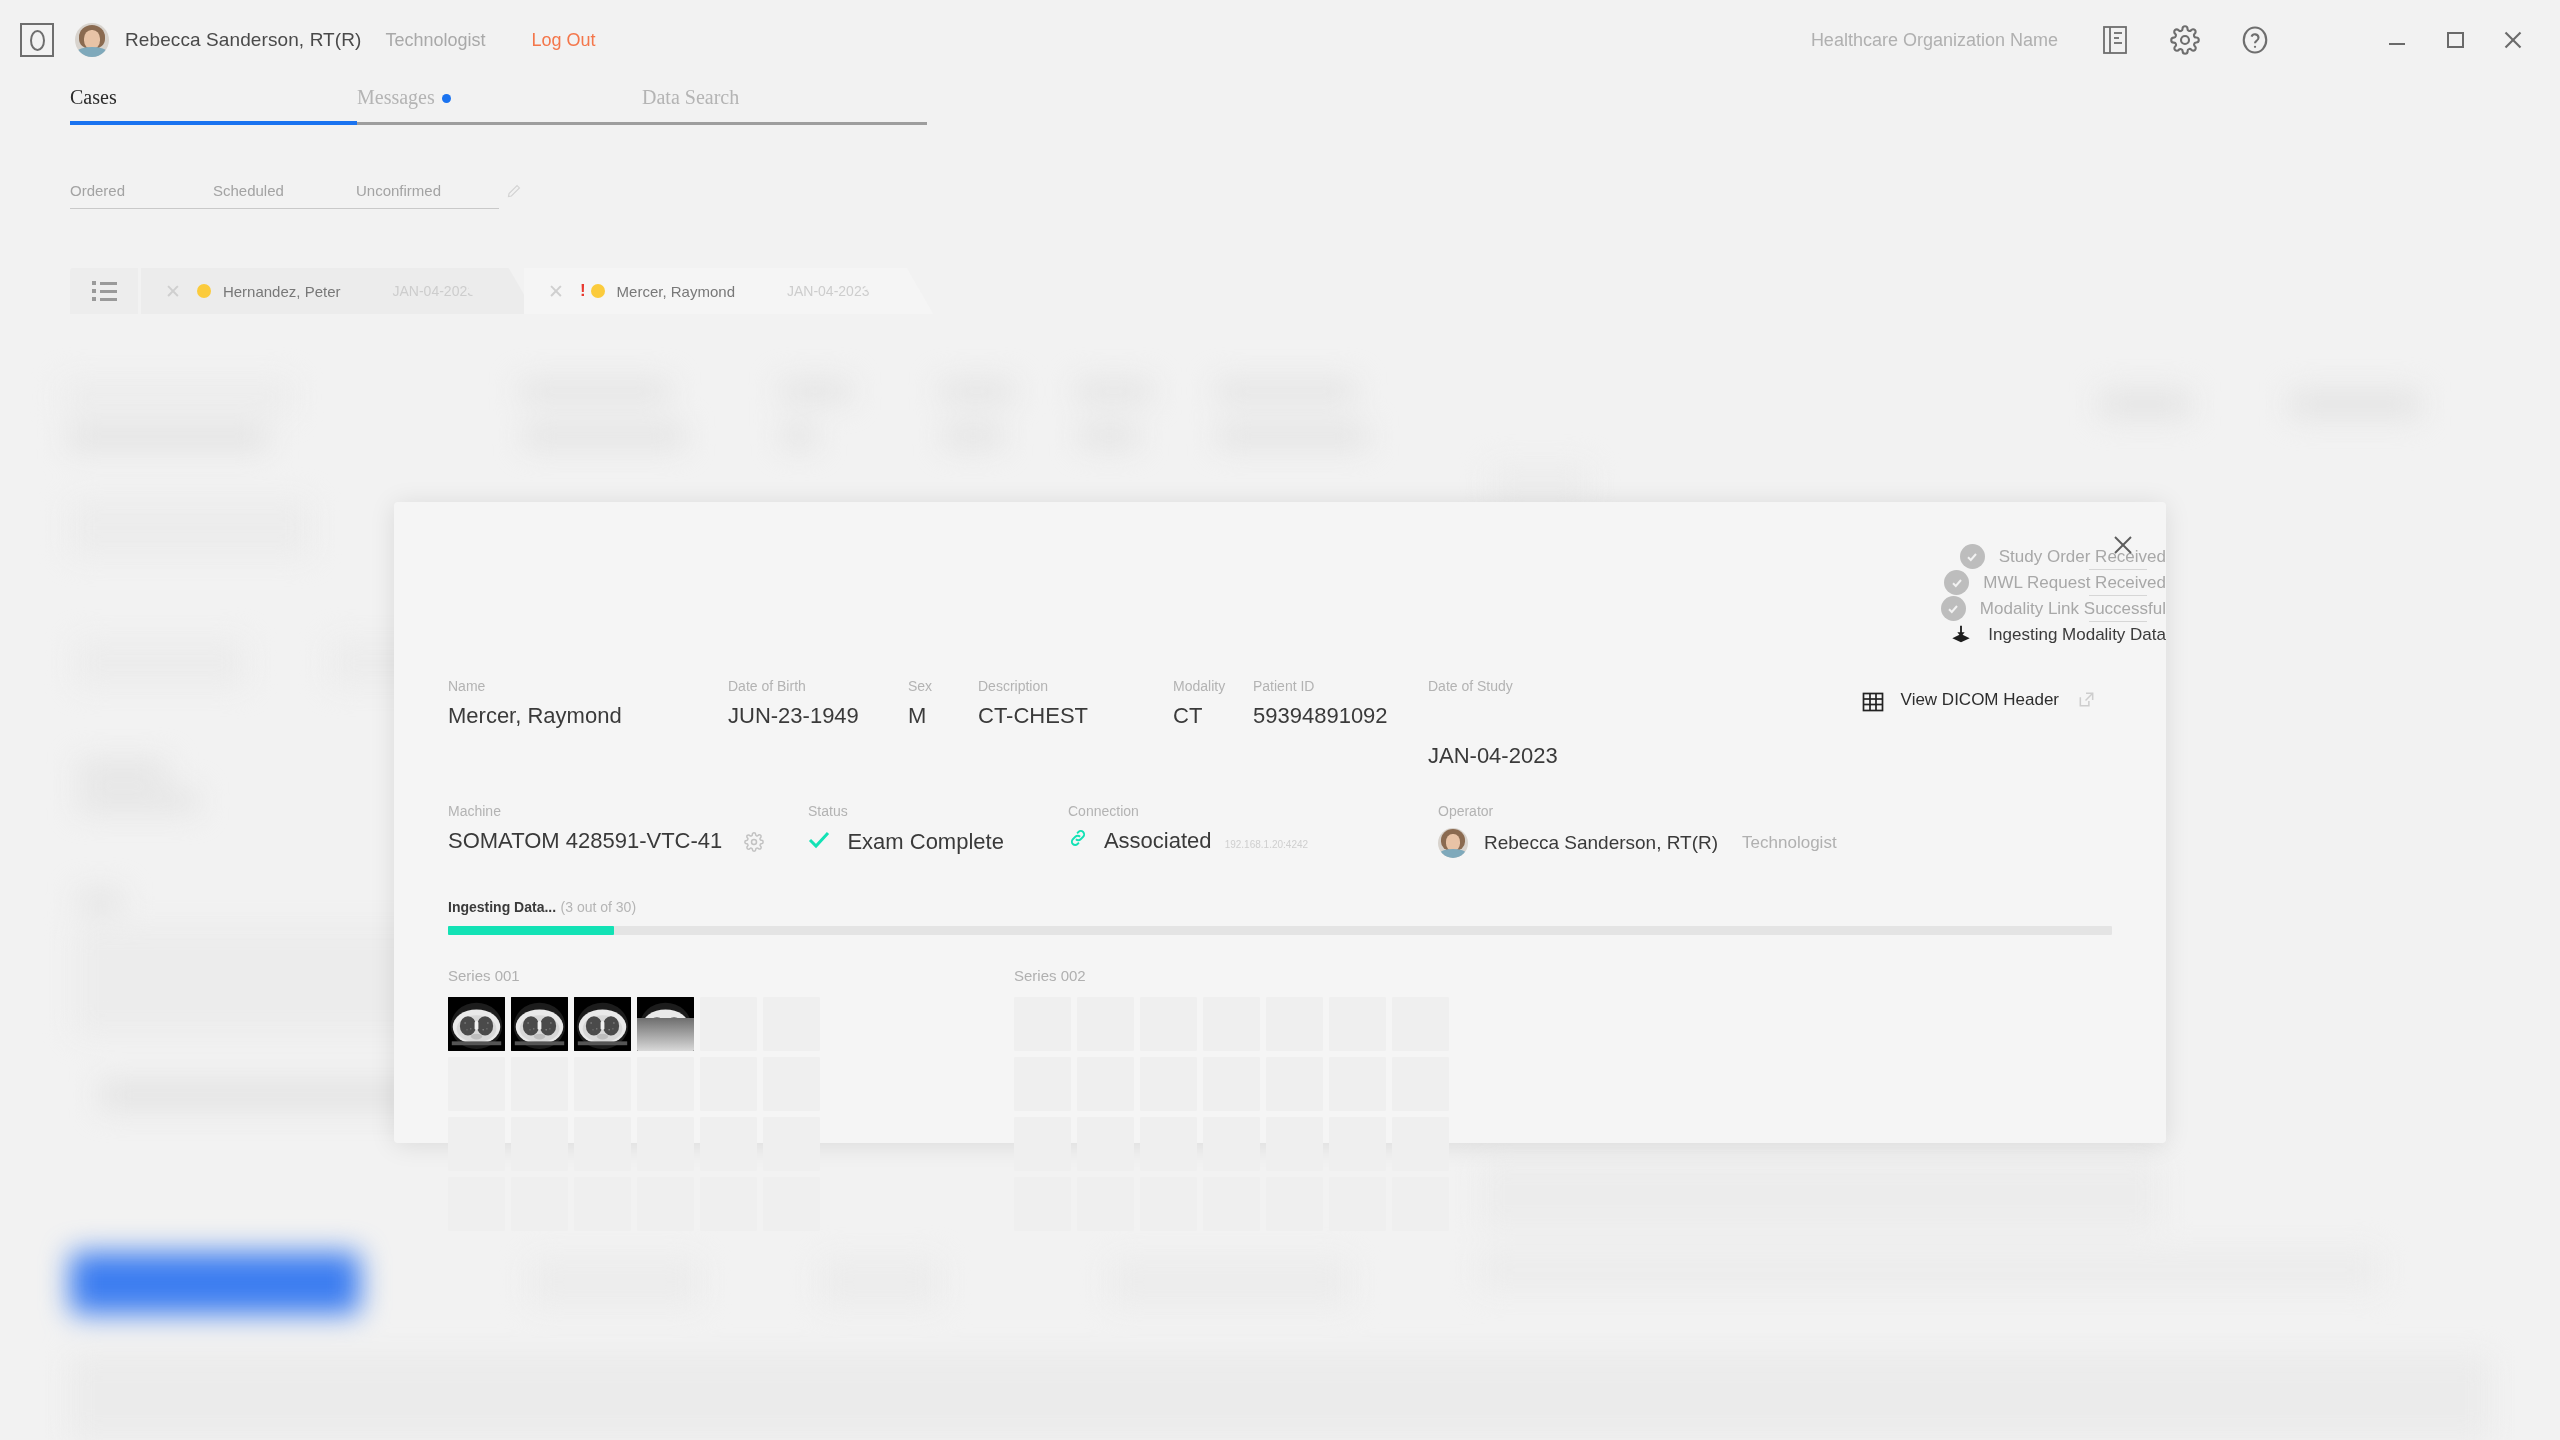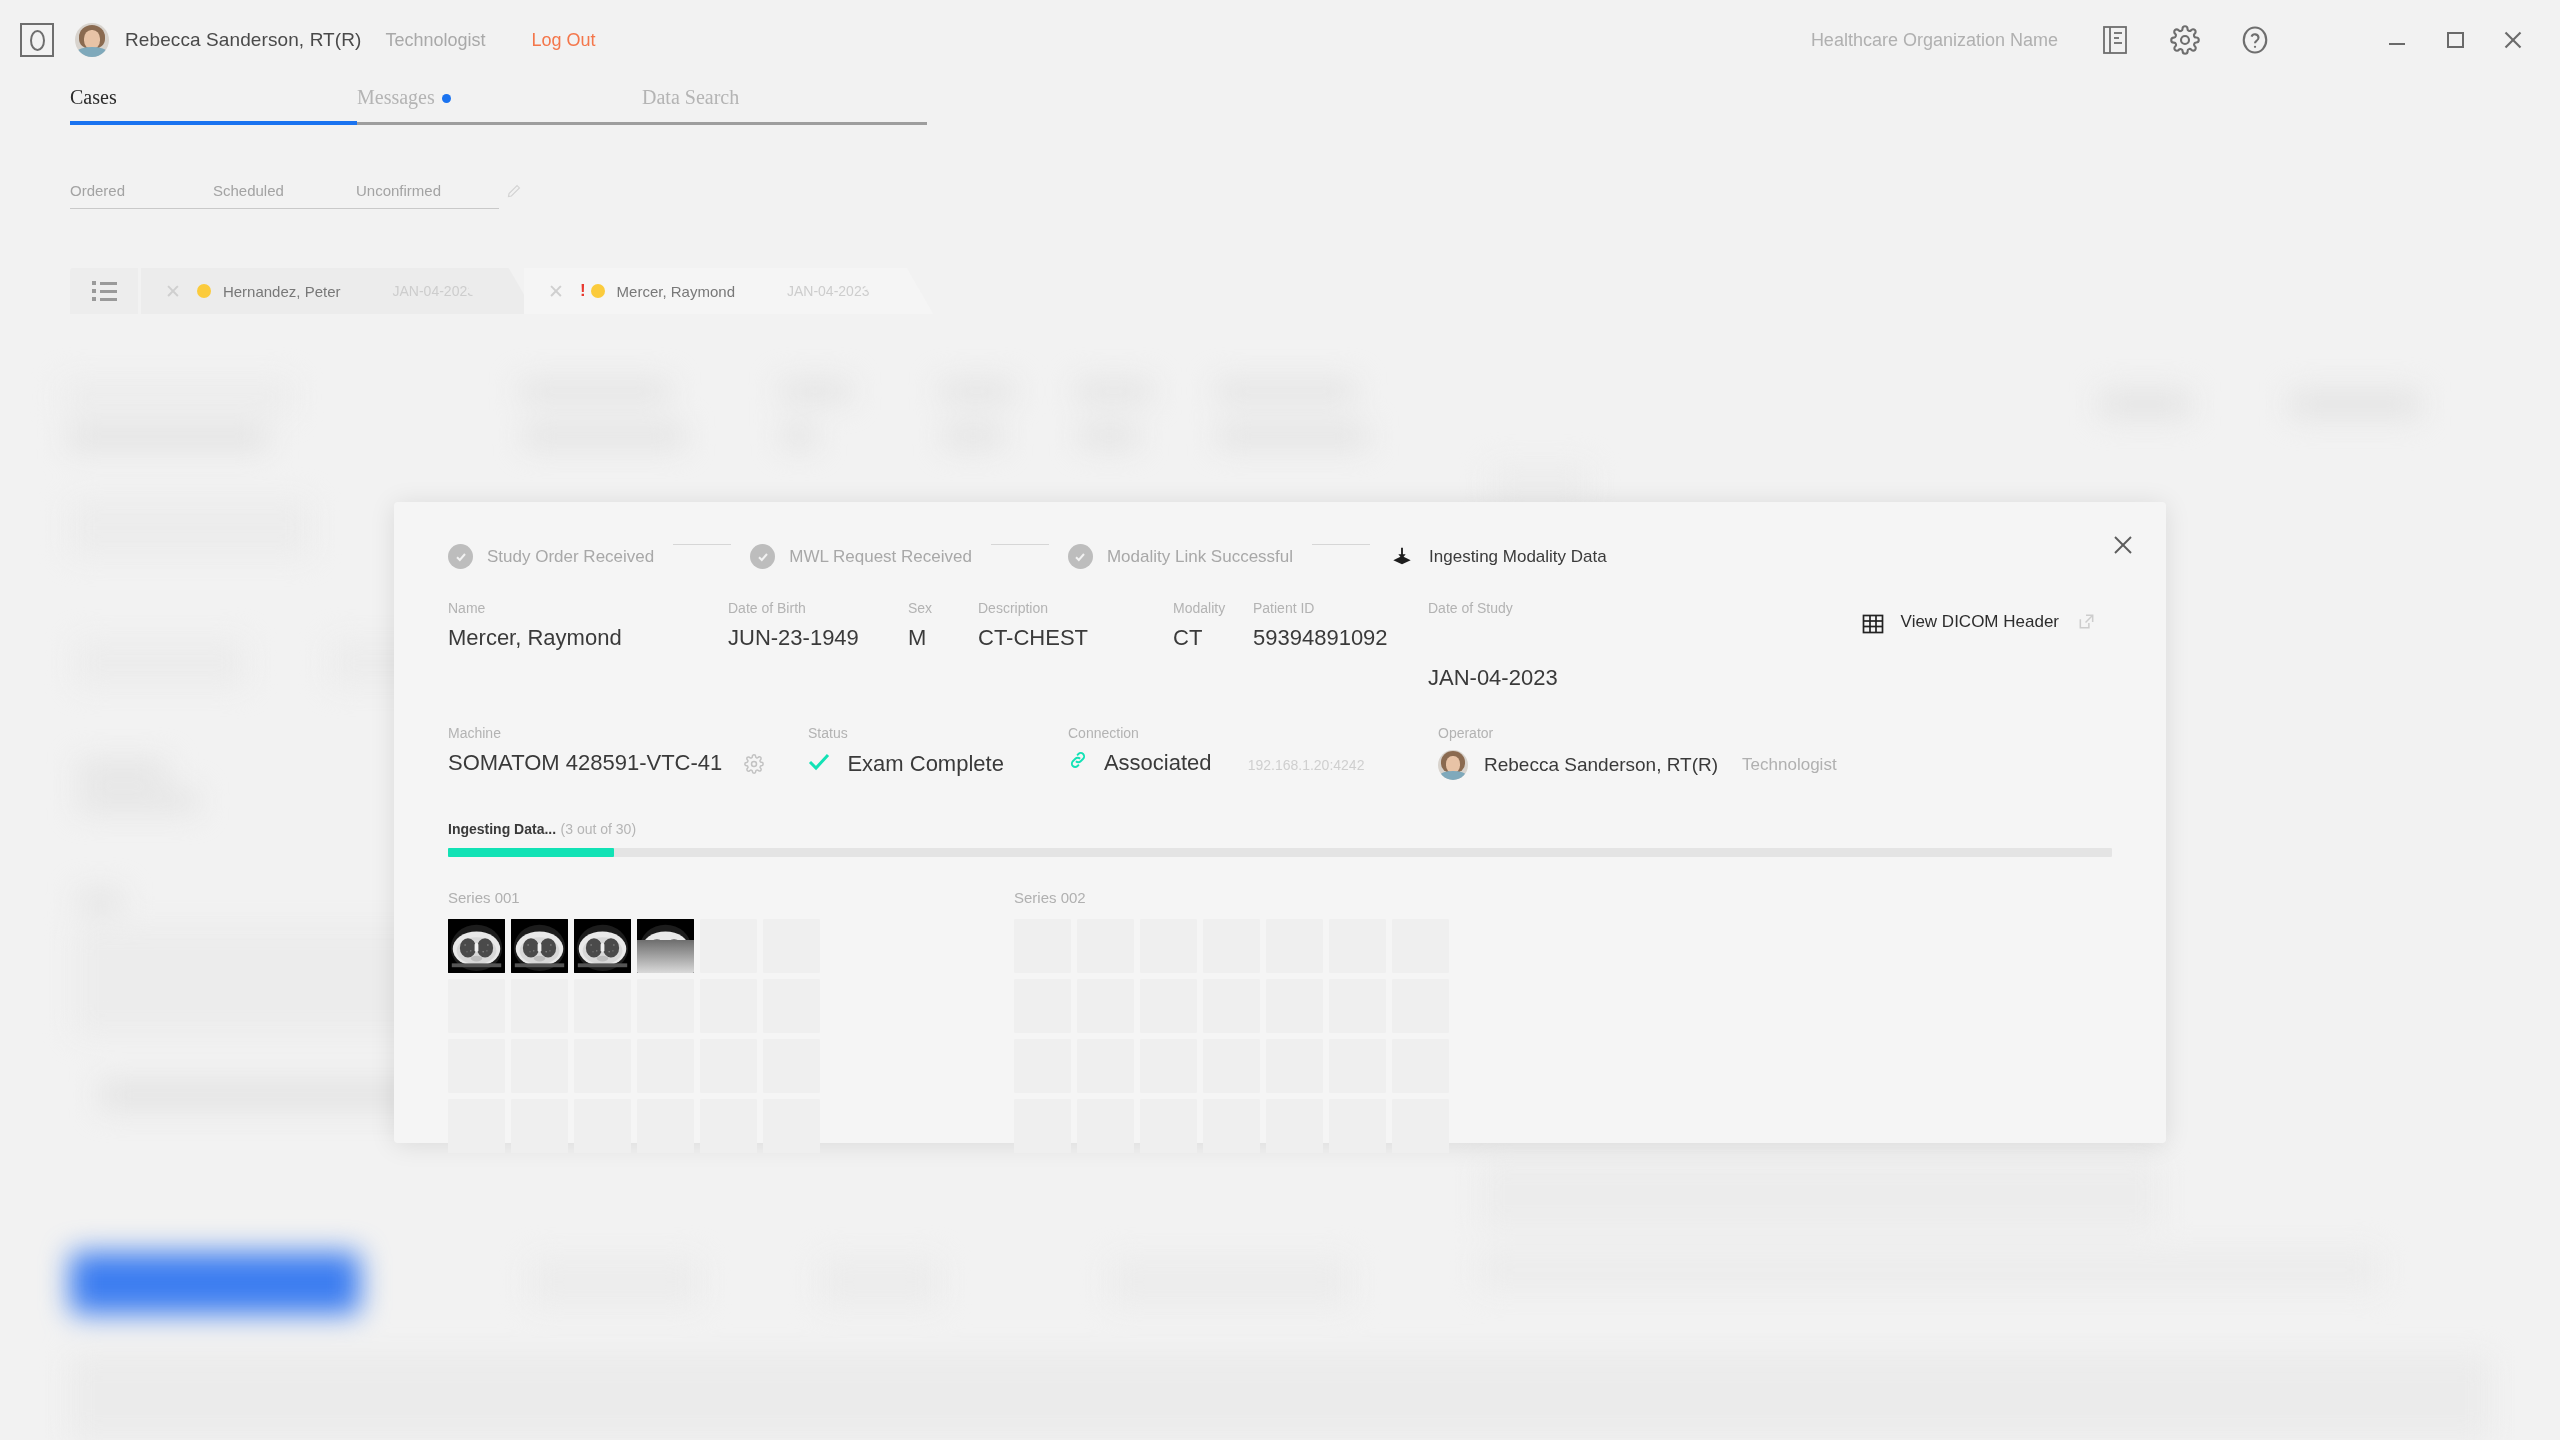--- a/index.html
+++ b/index.html
@@ -166,21 +166,21 @@
     box-shadow: 0 2px 26px rgba(0,0,0,.10);
     z-index: 50;
   }
   .modal-close {
     position: absolute; right: 26px; top: 26px;
     width: 34px; height: 34px; display: flex; align-items: center;
     justify-content: center; color: #5d5d5d; cursor: pointer; font-size: 24px;
   }
 
   
-  .stepper { display: flex; align-items: flex-start; padding: 42px 0 0 54px; }
+  .stepper { display: flex; align-items: flex-end; padding: 42px 0 0 54px; flex-direction: column; }
   .step { display: flex; align-items: center; }
   .step-check {
     width: 25px; height: 25px; border-radius: 50%; background: #bdbdbd;
     display: flex; align-items: center; justify-content: center;
     color: #f2f2f2; font-size: 15px;
   }
   .step-label { margin-left: 14px; font-size: 17px; color: #a8a8a8; white-space: nowrap; }
   .step-conn { width: 58px; height: 1px; background: #d6d6d6; margin: 0 19px; }
   .step.current .step-label { color: #3b3b3b; }
   .ingest-icon {
@@ -202,21 +202,21 @@
     display: flex; cursor: pointer;
   }
   .dicom-grid-ico { width: 24px; height: 24px; color: #222; }
   .dicom-btn .dtxt { font-size: 17px; color: #2d2d2d; margin-left: 16px; white-space: nowrap; }
   .dicom-ext { margin-left: 18px; color: #cdcdcd; }
 
   .row2 { margin-top: 34px; }
   .gear-sm { margin-left: 16px; color: #c2c2c2; display:inline-flex; vertical-align: middle; }
   .chk-teal { color: #12e2b5; font-size: 23px; margin-right: 11px; font-weight: 700; }
   .link-teal { color: #12e2b5; margin-right: 11px; display: inline-flex; }
-  .ip-text { font-size: 14px; color: #cfcfcf; margin-left: 30px; }
+  .ip-text { font-size: 10px; color: #cfcfcf; margin-left: 7px; }
   .op-avatar {
     width: 30px; height: 30px; border-radius: 50%; overflow: hidden;
     background: #d8d3cd; position: relative; margin-right: 16px; flex: 0 0 auto;
   }
   .op-avatar .hair { position:absolute; left:3px; top:1px; width:24px; height:22px; background:#8a6a50; border-radius:50% 50% 42% 42%; }
   .op-avatar .face { position:absolute; left:8px; top:6px; width:14px; height:17px; background:#e8c3a6; border-radius:46%; }
   .op-avatar .body { position:absolute; left:2px; bottom:0; width:26px; height:9px; background:#7fa9bb; border-radius:50% 50% 0 0; }
   .op-role { font-size: 17px; color: #b0b0b0; margin-left: 24px; }
 
   

